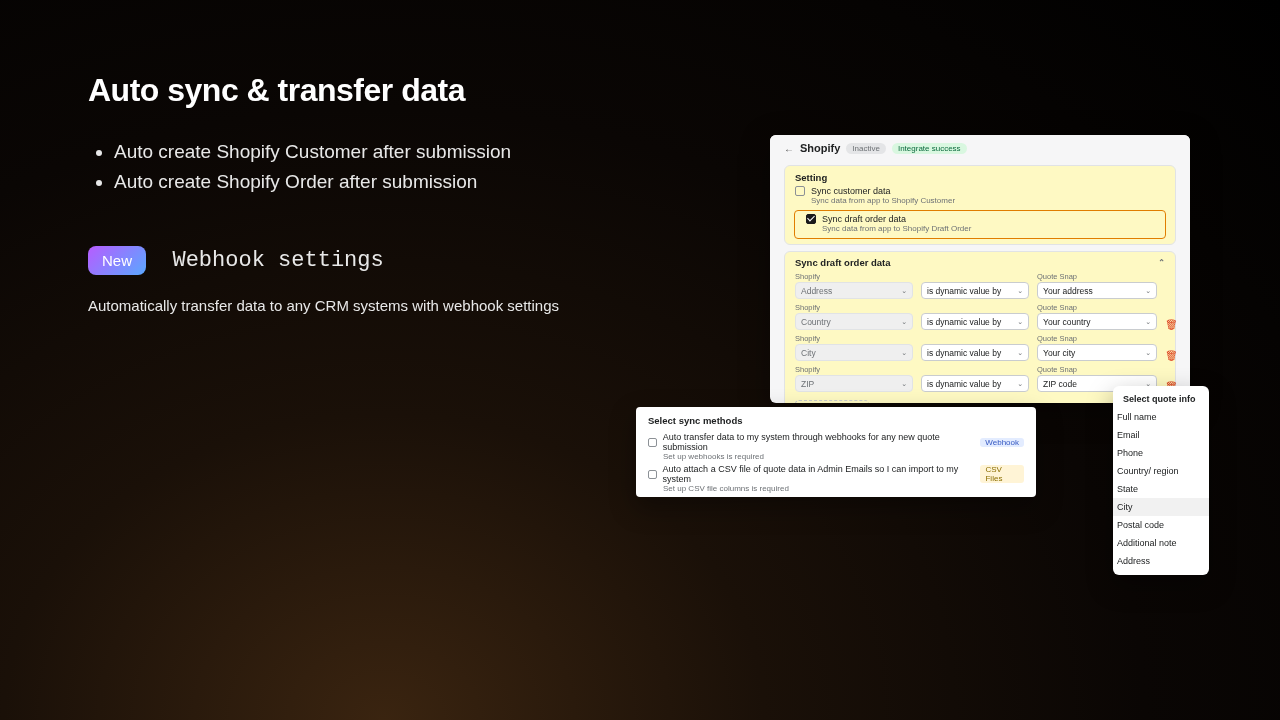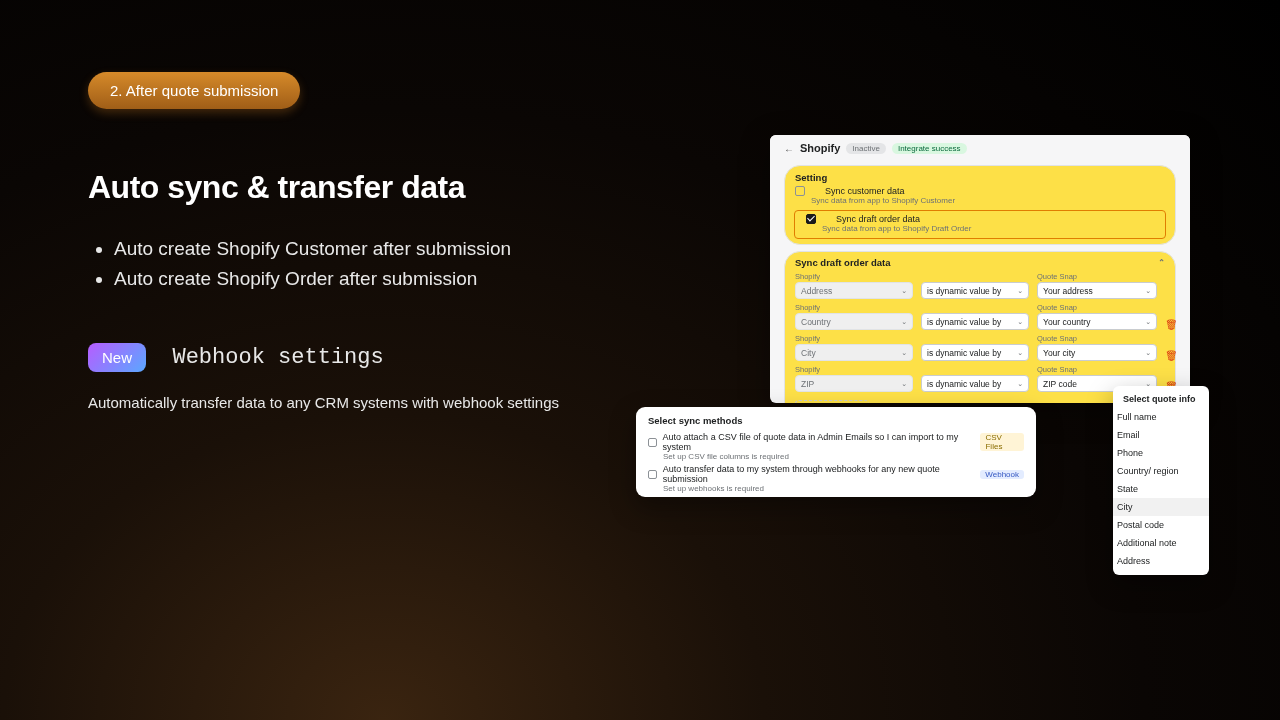--- a/index.html
+++ b/index.html
@@ -97,28 +97,28 @@
   .sp-title { font-weight: 700; font-size: 11px; }
   .chip {
     font-size: 8px;
     padding: 1px 6px;
     border-radius: 9px;
   }
   .chip-inactive { background: #e4e5e7; color: #6d7175; }
   .chip-success  { background: #d9f7e0; color: #0b6a3d; }
 
   .sp-card {
-    background: #fde047;
+    background: #fef9c3;
     border: 1px solid #e1e3e5;
-    border-radius: 16px;
+    border-radius: 6px;
     margin: 4px 14px 6px 14px;
   }
   .sp-card-title { font-weight: 700; padding: 6px 10px 2px; font-size: 9.5px; }
   .sp-chk-row { display: flex; flex-direction: column; padding: 1px 10px 3px; }
-  .sp-chk-top { display: flex; align-items: center; gap: 20px; }
+  .sp-chk-top { display: flex; align-items: center; gap: 6px; }
   .sp-chk { width: 10px; height: 10px; border: 1px solid #8c9196; border-radius: 2px; }
   .sp-chk.checked { background: #1a1a1a; border-color:#1a1a1a; position: relative; }
   .sp-chk.checked::after { content:''; position:absolute; left:2px; top:-1px; width:3px; height:6px; border:solid #fff; border-width:0 1.5px 1.5px 0; transform:rotate(45deg); }
   .sp-chk-label { font-size: 9px; color:#202223; }
   .sp-sub { font-size: 8px; color: #6d7175; margin-left: 16px; }
   .sp-draft-hl {
     border: 1.5px solid #e07d00;
     border-radius: 4px;
     margin: 2px 9px 5px;
     padding: 2px 1px 2px 1px;
@@ -148,21 +148,21 @@
   .sp-addprop {
     margin: 0 10px 6px; border:1px dashed #c9cccf; border-radius:4px;
     font-size:8.5px; padding:3px 8px; color:#202223; display:inline-block;
   }
 
   
   .modal {
     position:absolute;
     left: 636px; top: 407px;
     width: 400px; height: 90px;
-    background:#fff; border-radius:9px;
+    background:#fff; border-radius:4px;
     box-shadow: 0 10px 26px rgba(0,0,0,.35);
     font-size: 9px; color:#202223;
     padding: 8px 12px 6px;
   }
   .modal h4 { font-size: 9.5px; font-weight:700; margin-bottom:6px; }
   .mrow { margin-bottom: 3px; }
   .mrow .top { display:flex; align-items:center; gap:6px; }
   .mrow .chk { width:9px; height:9px; border:1px solid #8c9196; border-radius:2px; }
   .mtag { font-size:8px; padding:0 5px; border-radius:3px; margin-left:4px; }
   .mtag.webhook { background:#e3ecff; color:#3558c2; }
@@ -180,21 +180,20 @@
     padding: 5px 0;
   }
   .dd-head { font-weight:700; padding:3px 10px 4px; }
   .dd-item { padding:4px 4px; }
   .dd-item.sel { background:#f1f1f1; }
 </style>
 </head>
 <body>
 
 <div class="left">
-  <div class="pill">2. After quote submission</div>
   <h1 class="h1">Auto sync &amp; transfer data</h1>
   <ul class="bullets">
     <li>Auto create Shopify Customer after submission</li>
     <li>Auto create Shopify Order after submission</li>
   </ul>
   <div>
     <span class="new-badge">New</span>
     <span class="subhead">Webhook settings</span>
   </div>
   <p class="para">Automatically transfer data to any CRM systems with webhook settings</p>
@@ -338,32 +337,32 @@
     </div>
     <div class="sp-addprop">+  Add property</div>
   </div>
 </div>
 
 <div class="modal">
   <h4>Select sync methods</h4>
   <div class="mrow">
     <div class="top">
       <span class="chk"></span>
-      <span>Auto attach a CSV file of quote data in Admin Emails so I can import to my system</span>
-      <span class="mtag csv">CSV Files</span>
-    </div>
-    <div class="msub">Set up CSV file columns is required</div>
+      <span>Auto transfer data to my system through webhooks for any new quote submission</span>
+      <span class="mtag webhook">Webhook</span>
+    </div>
+    <div class="msub">Set up webhooks is required</div>
   </div>
   <div class="mrow">
     <div class="top">
       <span class="chk"></span>
-      <span>Auto transfer data to my system through webhooks for any new quote submission</span>
-      <span class="mtag webhook">Webhook</span>
-    </div>
-    <div class="msub">Set up webhooks is required</div>
+      <span>Auto attach a CSV file of quote data in Admin Emails so I can import to my system</span>
+      <span class="mtag csv">CSV Files</span>
+    </div>
+    <div class="msub">Set up CSV file columns is required</div>
   </div>
 </div>
 
 <div class="dropdown">
   <div class="dd-head">Select quote info</div>
   <div class="dd-item">Full name</div>
   <div class="dd-item">Email</div>
   <div class="dd-item">Phone</div>
   <div class="dd-item">Country/ region</div>
   <div class="dd-item">State</div>

